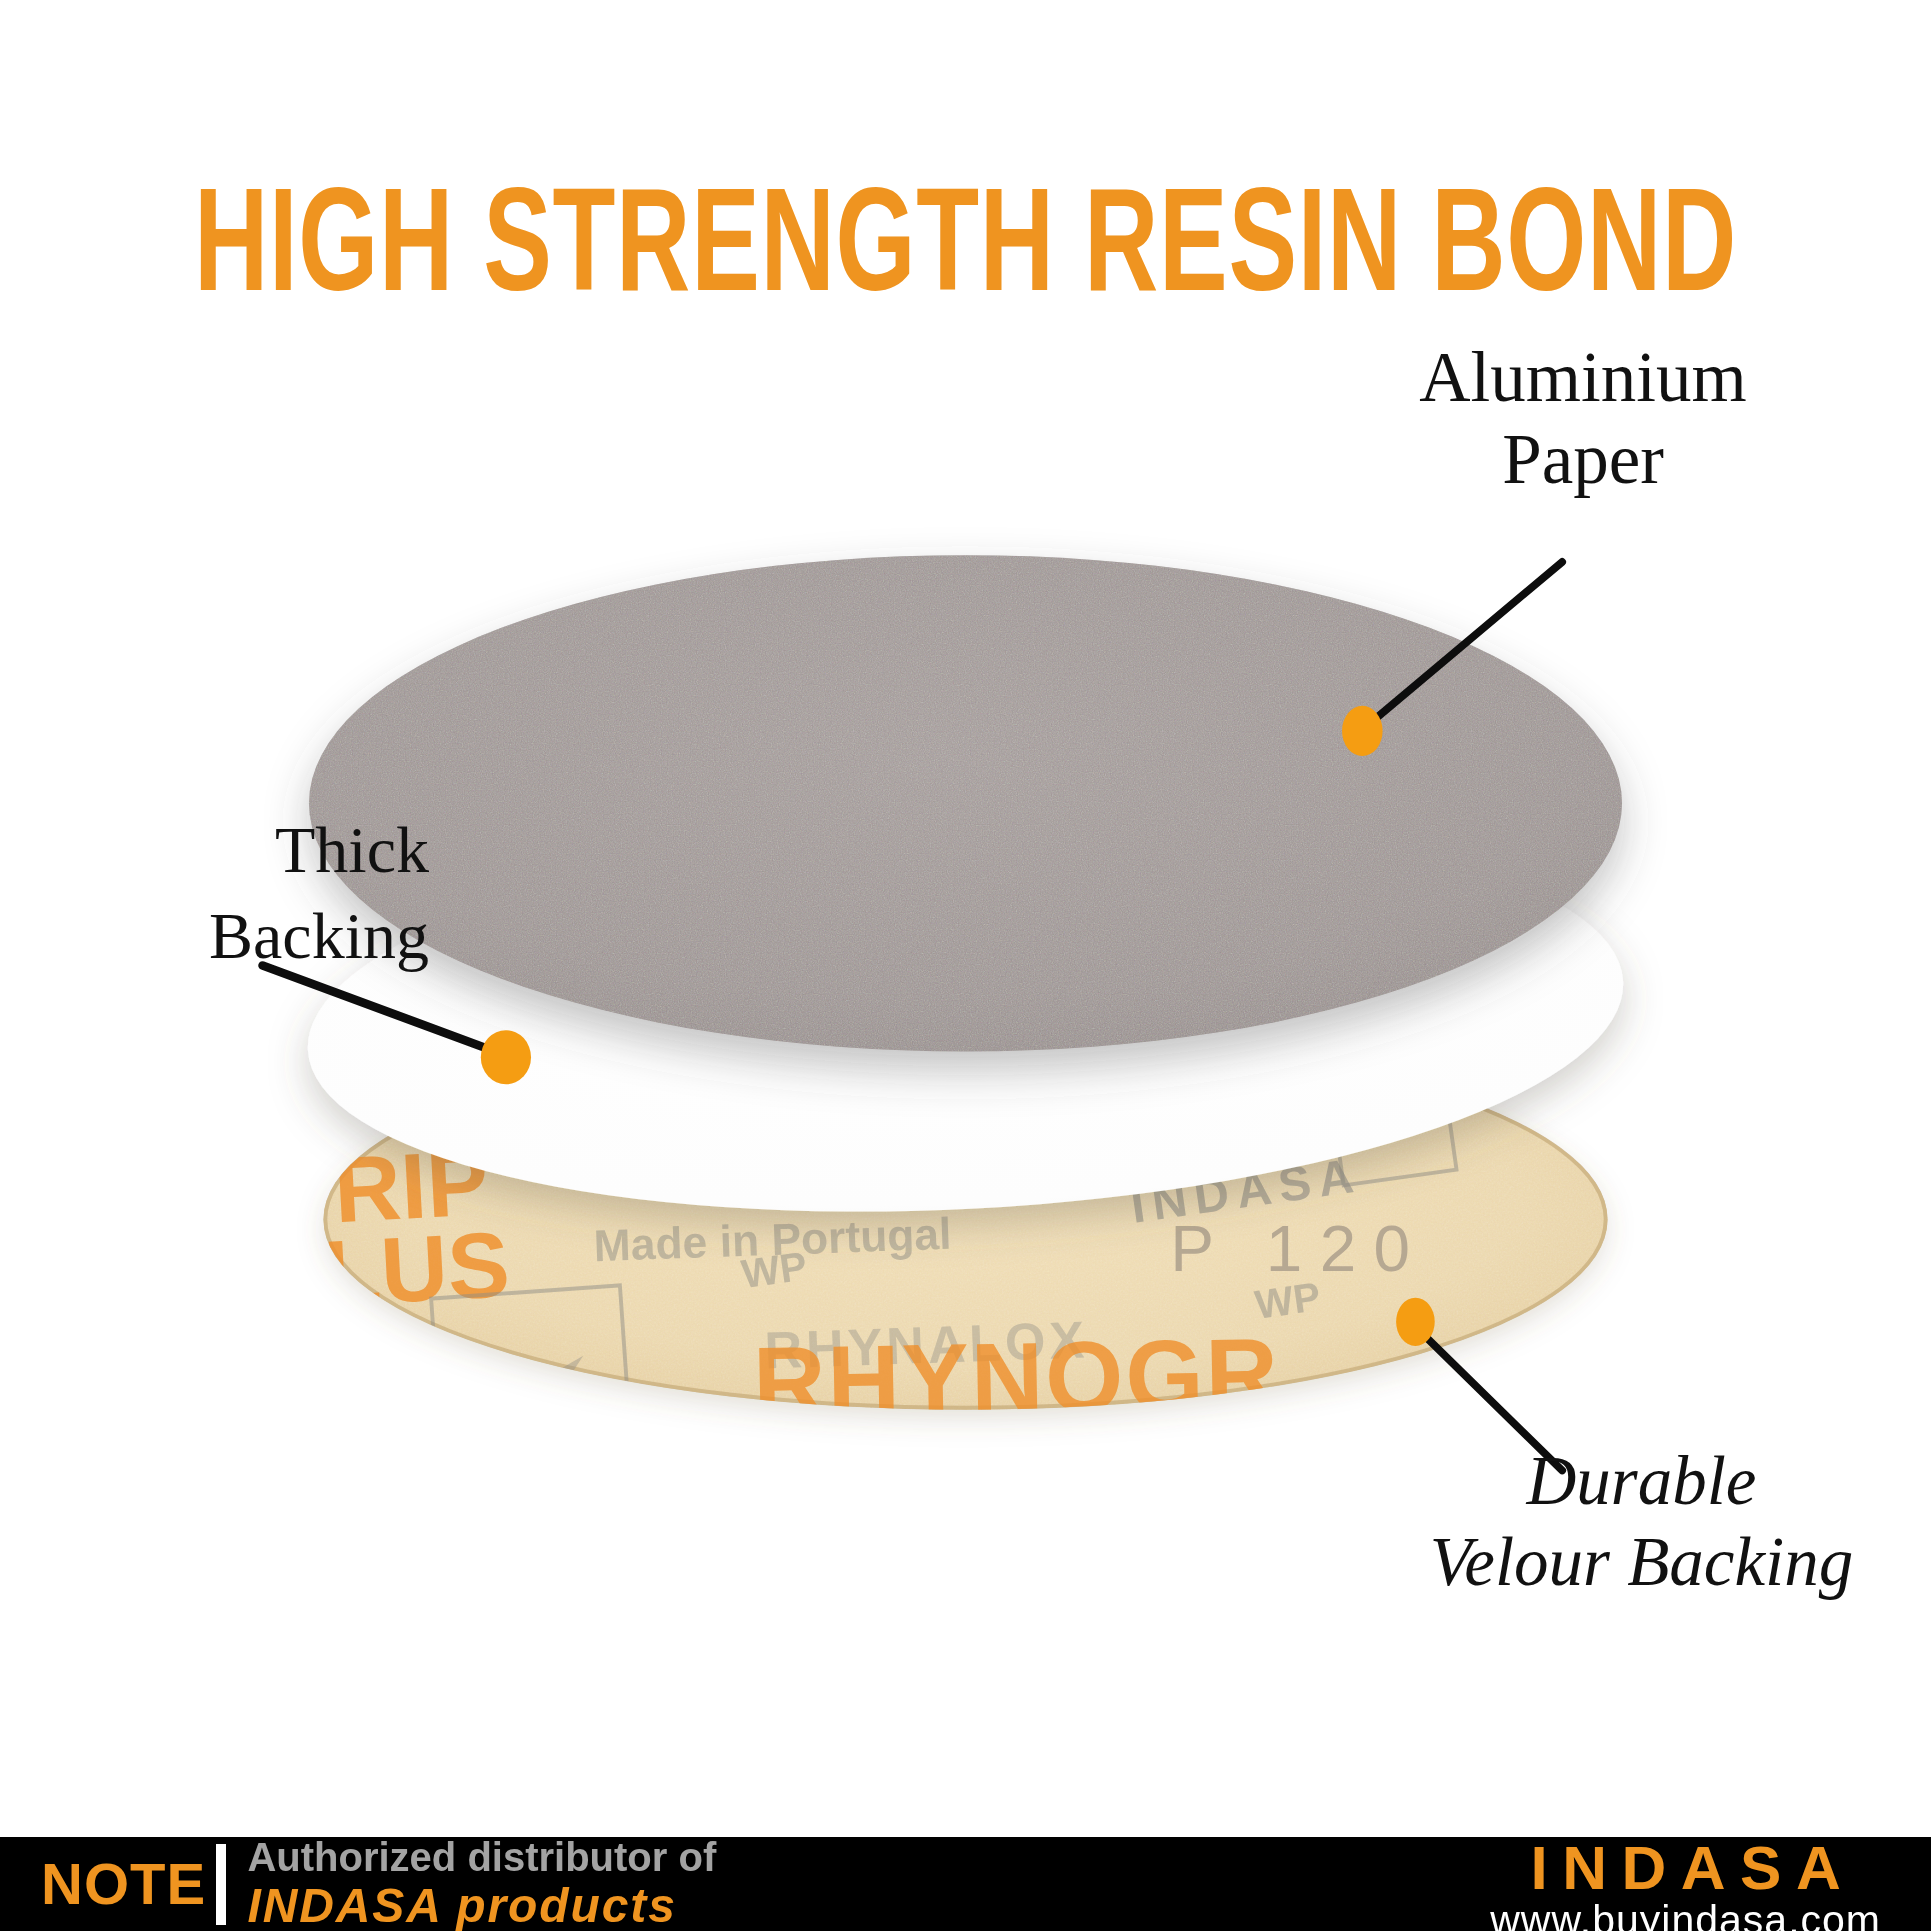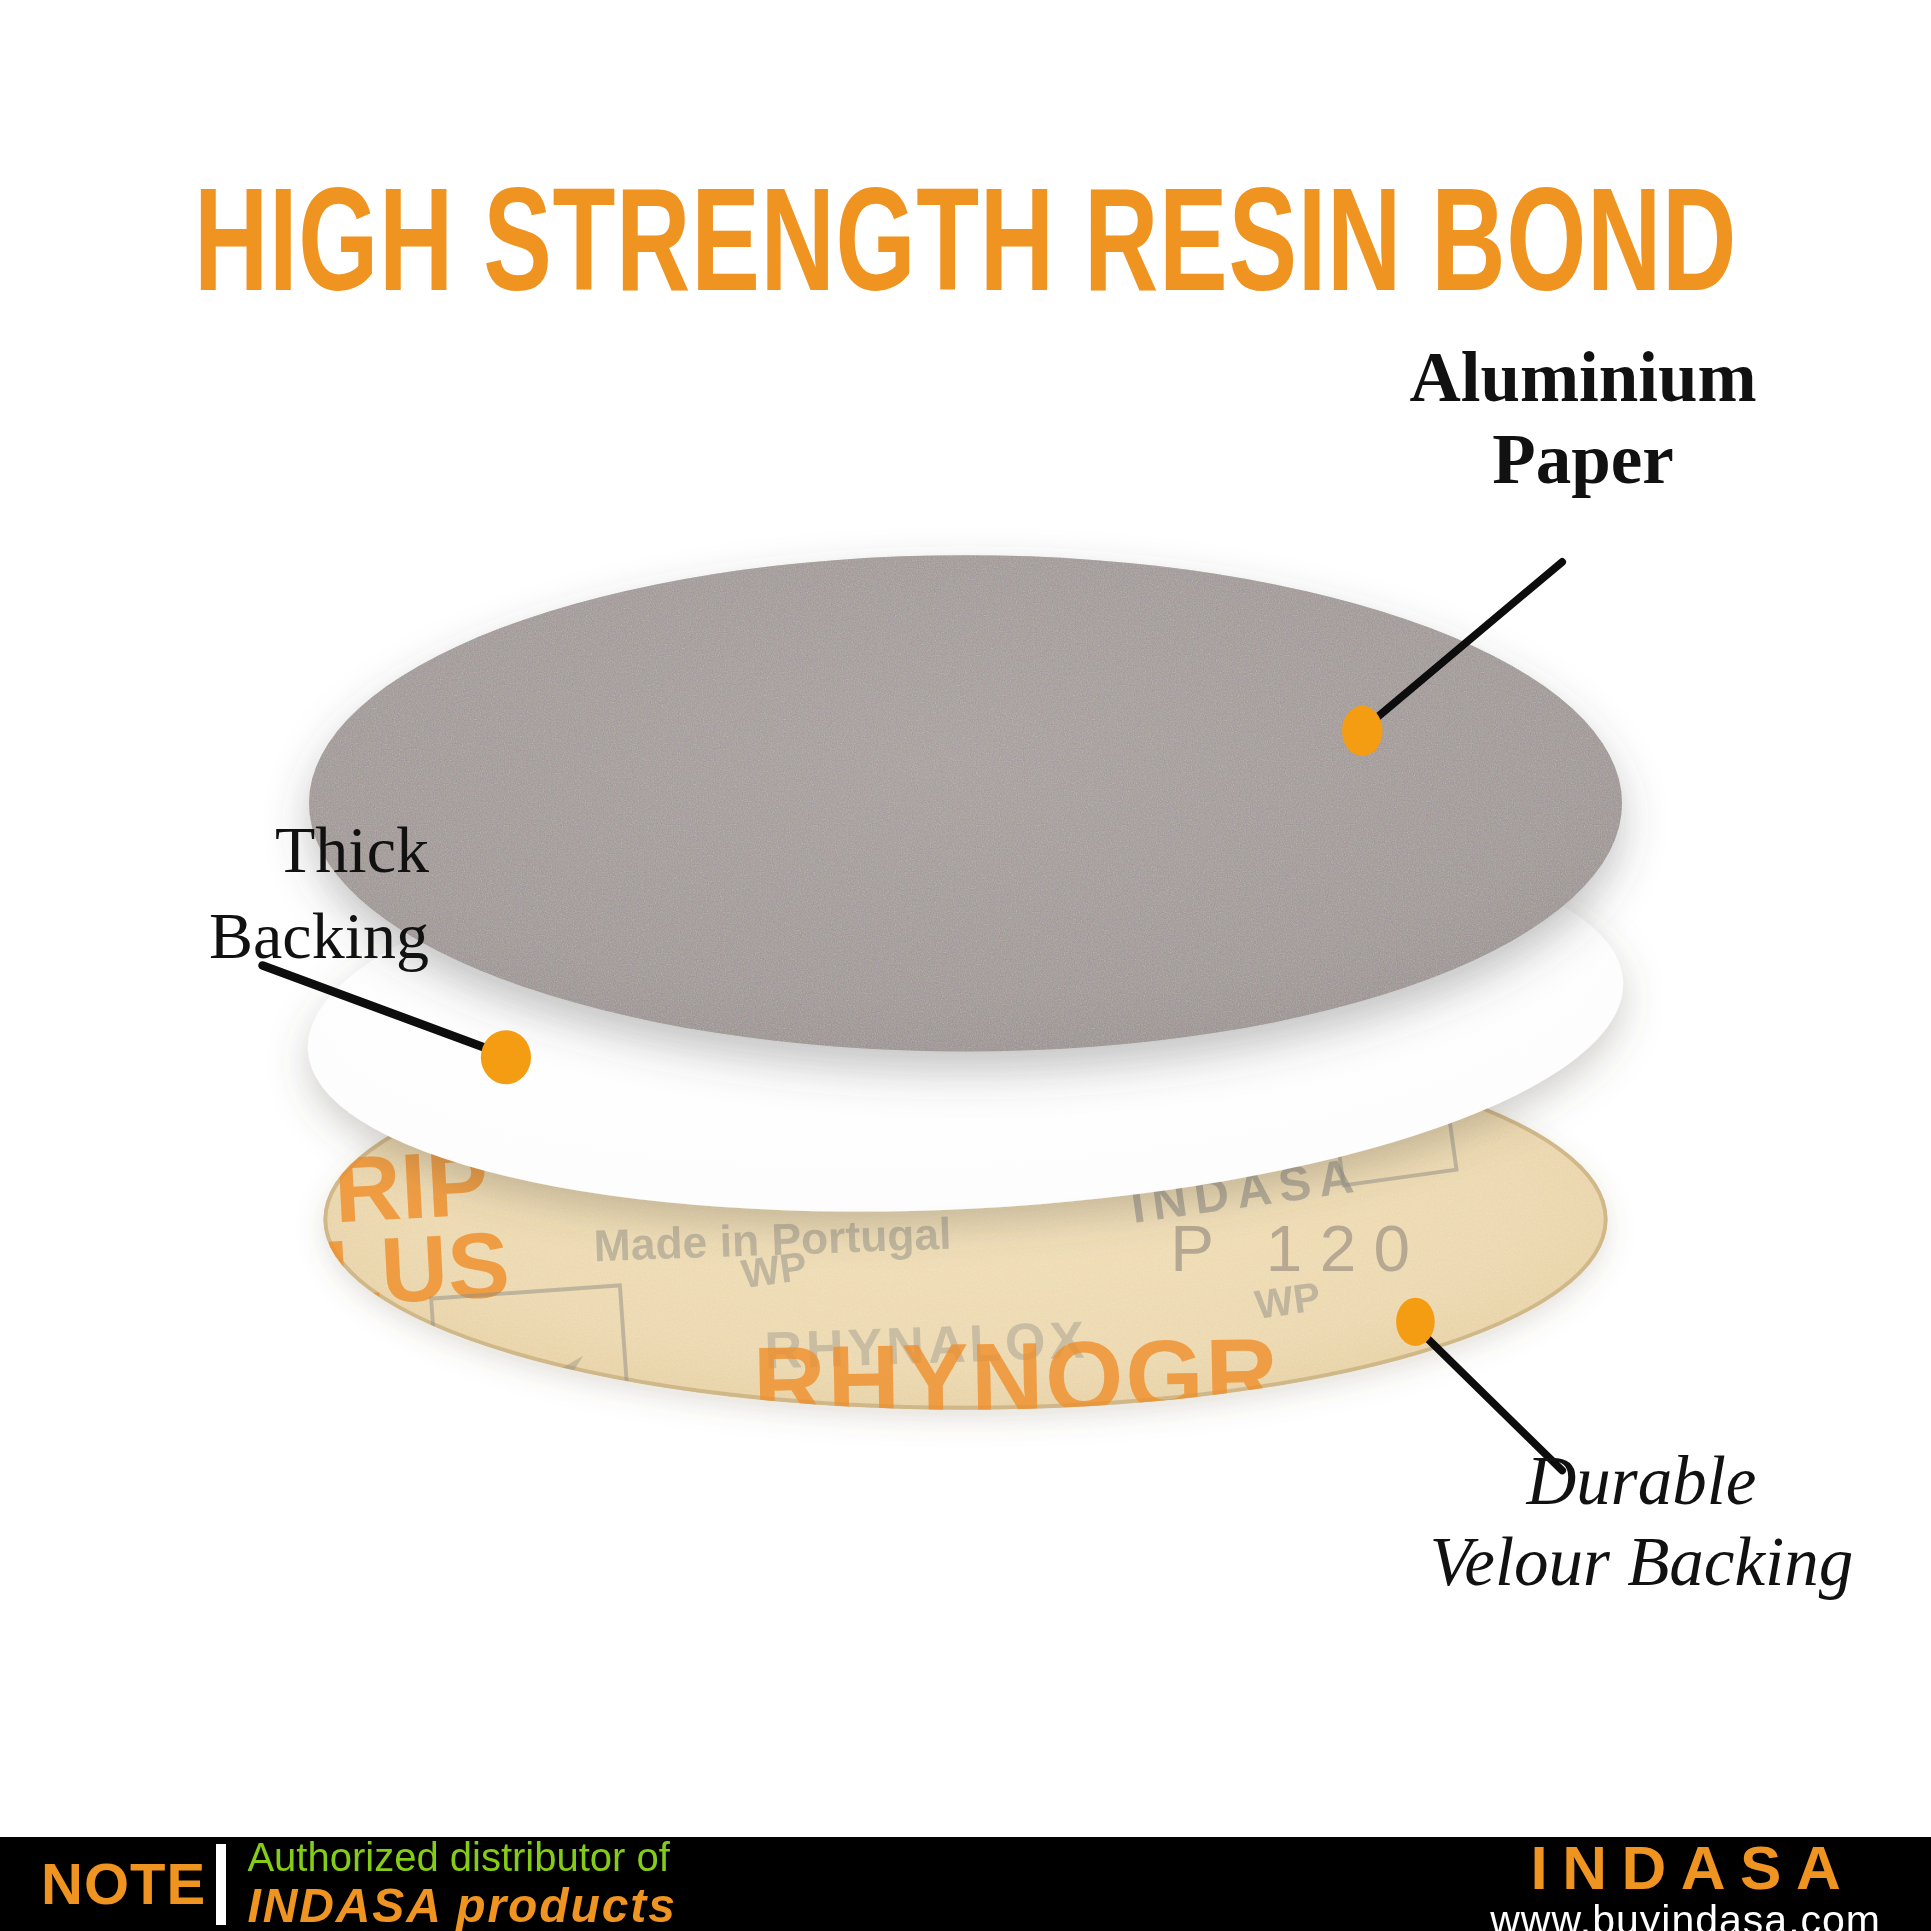--- a/index.html
+++ b/index.html
@@ -21,38 +21,38 @@
     color:var(--accent);
     transform:scaleX(0.70);
     letter-spacing:1px;
     white-space:nowrap;
   }
   .serif-label{
     position:absolute;
     font-family:"Liberation Serif","DejaVu Serif",serif;
     color:var(--ink);
   }
-  .lbl-aluminium{left:1332px;top:336px;width:502px;text-align:center;font-size:71px;line-height:1.16;font-weight:bold;}
+  .lbl-aluminium{left:1332px;top:336px;width:502px;text-align:center;font-size:71px;line-height:1.16;}
   .lbl-paper{left:23px;top:807px;width:406px;text-align:right;font-size:66px;line-height:1.3;}
   .lbl-velour{left:1352px;top:1441px;width:579px;text-align:center;font-size:69px;line-height:1.18;font-style:italic;}
   svg.art{position:absolute;left:0;top:0;width:1931px;height:1931px;}
   .grain{mix-blend-mode:overlay;}
   .grain-soft{mix-blend-mode:soft-light;}
   .footer{
     position:absolute;left:0;top:1837px;width:1931px;height:94px;
     background:var(--bar);
     display:flex;align-items:center;justify-content:space-between;
   }
   .foot-left{display:flex;align-items:center;height:100%;padding-left:41px;}
   .note{
     color:var(--accent);font-size:58px;font-weight:900;letter-spacing:1px;line-height:1;
   }
   .divider{width:10.6px;height:81px;background:#ffffff;margin-left:9.7px;margin-right:21px;}
   .dist-col{display:flex;flex-direction:column;justify-content:center;}
-  .dist-line1{color:#84cc16;font-size:40px;line-height:1.08;font-weight:400;}
+  .dist-line1{color:#a3a3a3;font-size:40px;line-height:1.08;font-weight:700;}
   .dist-line2{color:var(--accent);font-size:48px;line-height:1.12;font-weight:700;font-style:italic;letter-spacing:1.9px;}
   .foot-right{display:flex;flex-direction:column;align-items:center;padding-right:50px;}
   .brand{
     color:var(--accent);font-size:62px;font-weight:800;letter-spacing:14.5px;line-height:1.05;
     margin-right:-14.5px;
     margin-top:8px;
   }
   .website{color:#ffffff;font-size:41px;font-weight:400;line-height:1.0;letter-spacing:1px;}
 </style>
 </head>

